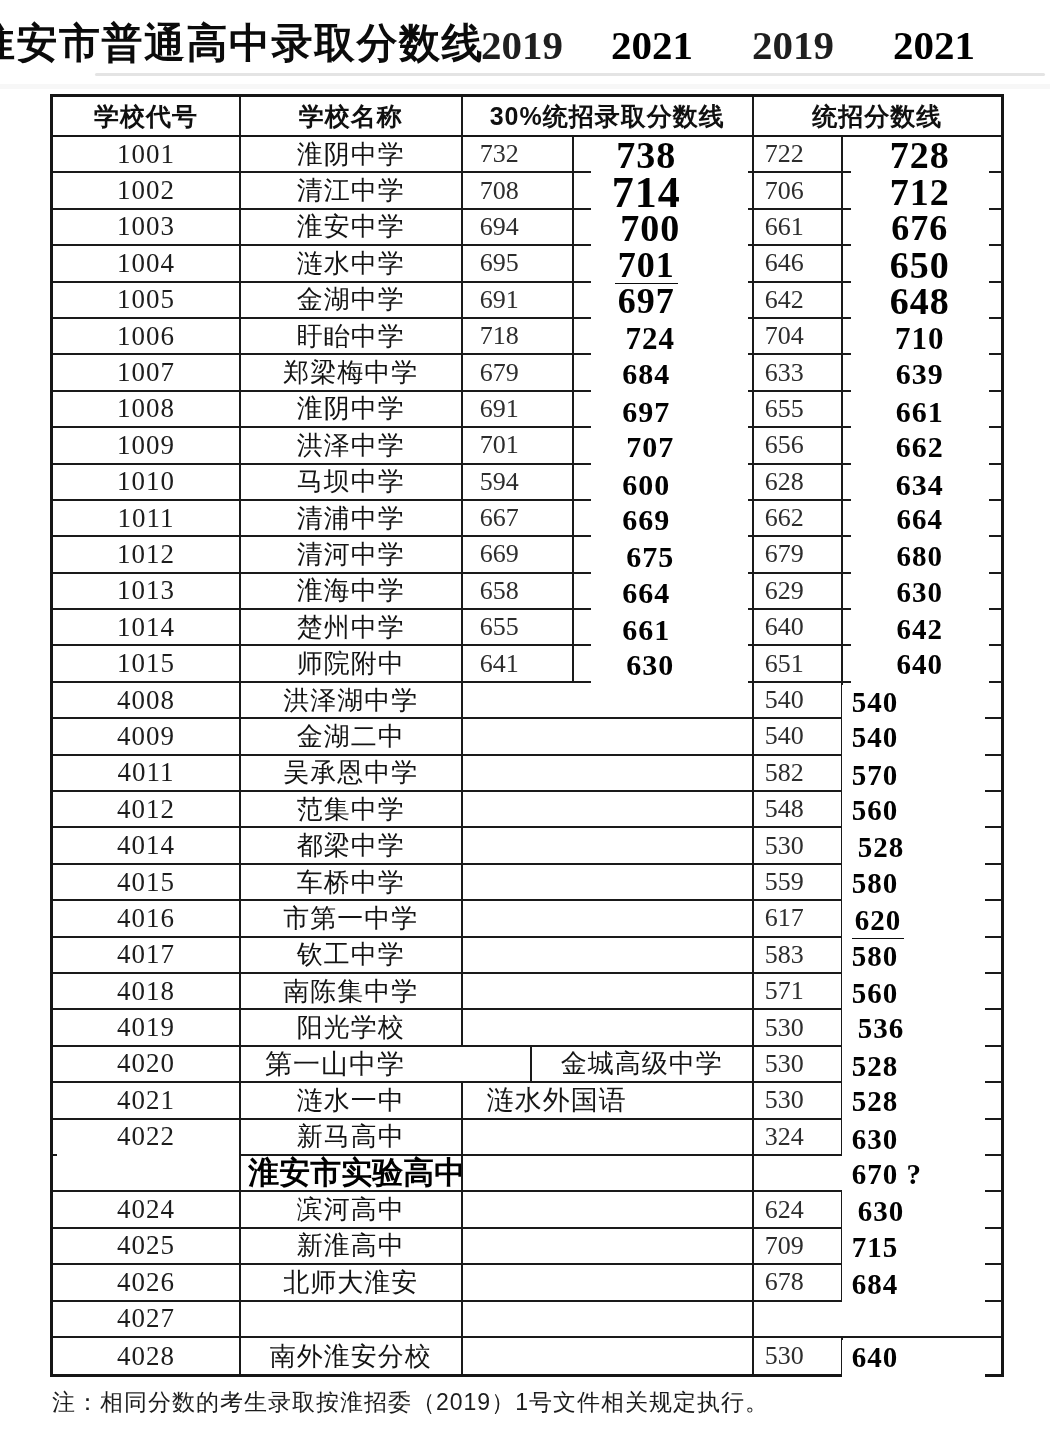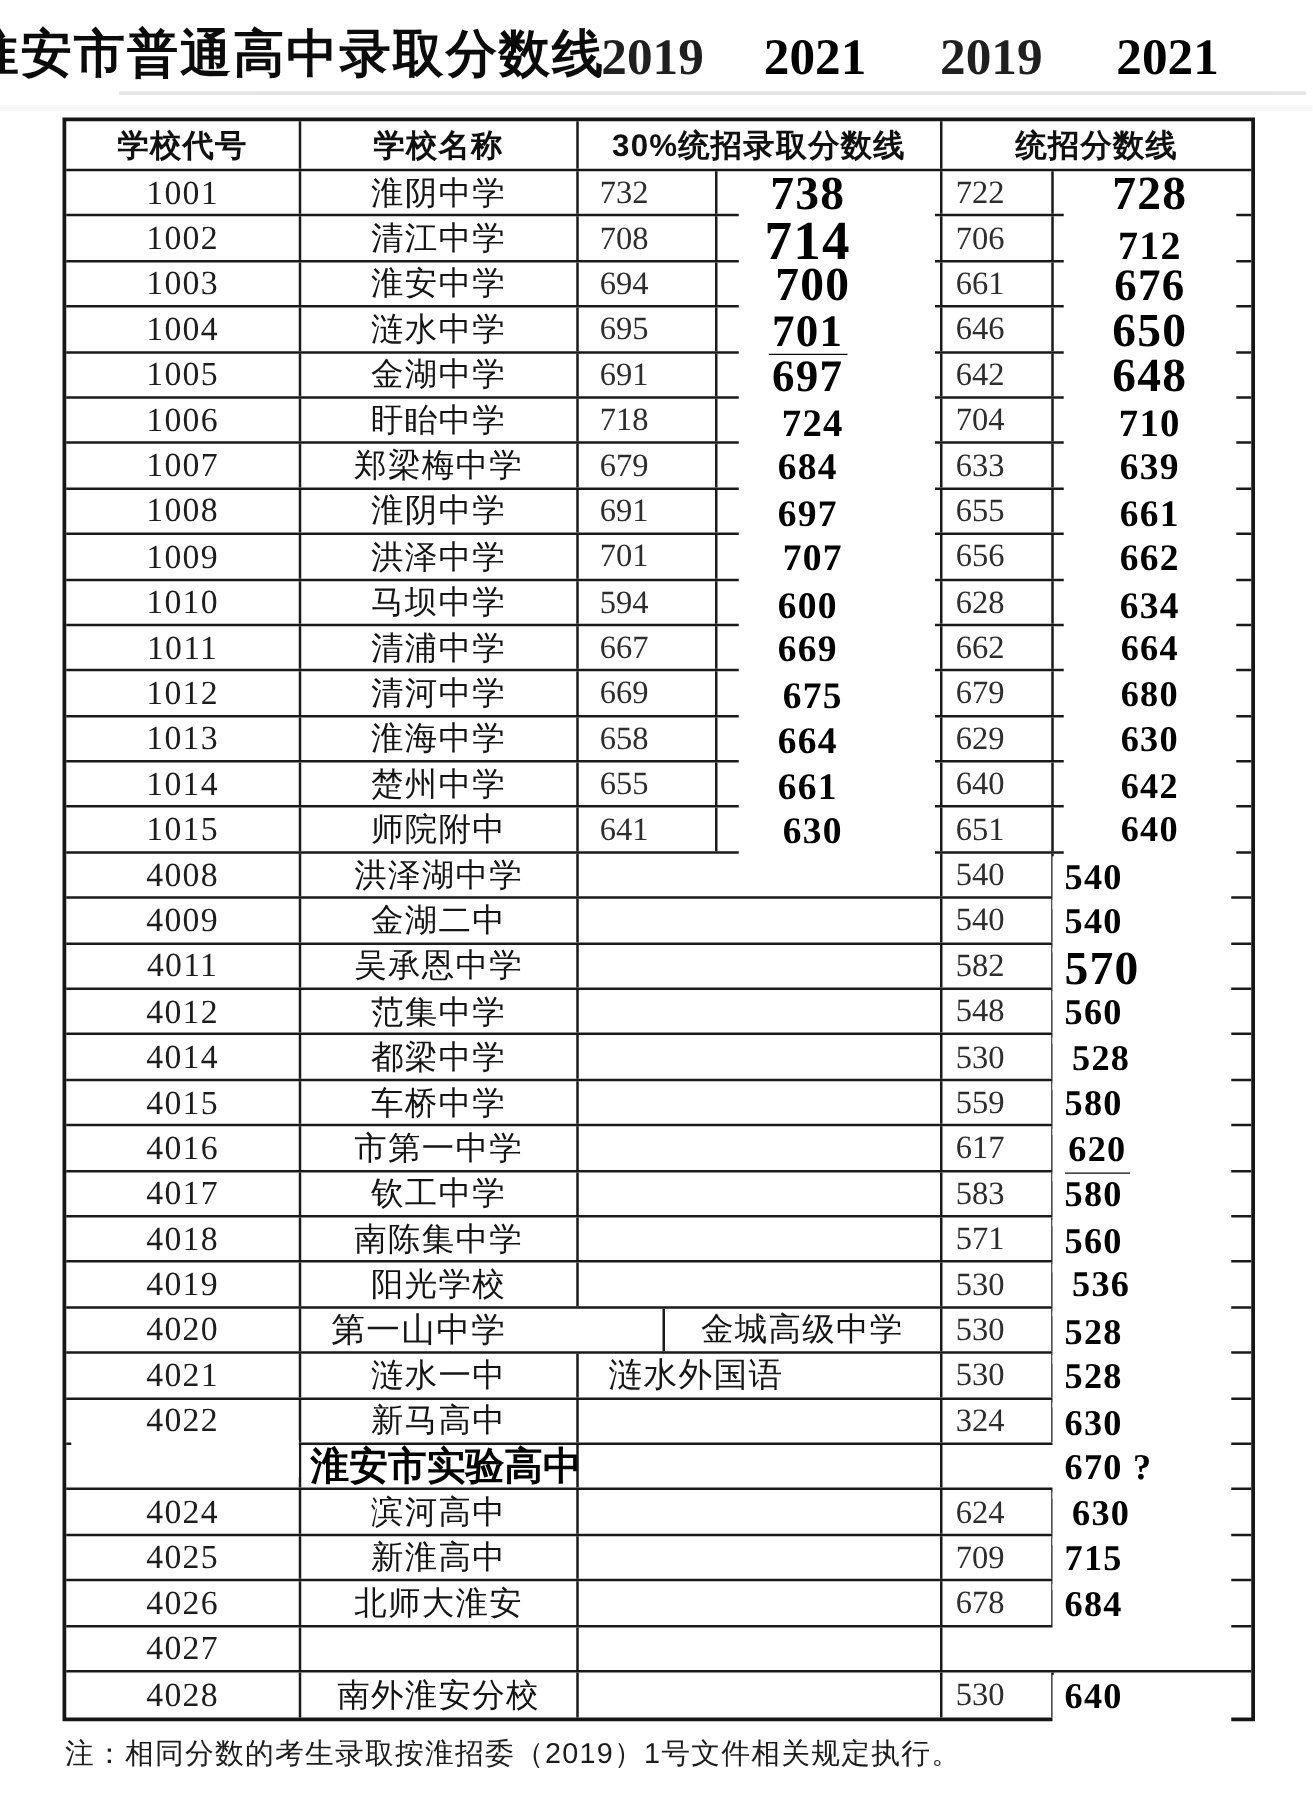--- a/index.html
+++ b/index.html
@@ -126,21 +126,21 @@
             <span class="pv">708</span>
           </div>
           <div class="patch patchA3" style="font-size: 44px;">
             <span>714</span>
           </div>
         </div>
         <div class="cell c4">
           <div class="sub sub4">
             <span class="pv">706</span>
           </div>
-          <div class="patch patchA4" style="font-size: 32px; align-items: center;">
+          <div class="patch patchA4" style="font-size: 38px;">
             <span>712</span>
           </div>
         </div>
       </div>
       <div class="row">
         <div class="cell c1">
           <span class="code">1003</span>
         </div>
         <div class="cell c2">
           <span class="name">淮安中学</span>
@@ -489,21 +489,21 @@
           <span class="code">4011</span>
         </div>
         <div class="cell c2">
           <span class="name">吴承恩中学</span>
         </div>
         <div class="cell c3"></div>
         <div class="cell c4">
           <div class="sub sub4">
             <span class="pv">582</span>
           </div>
-          <div class="patch patchB4" style="font-size: 38px;">
+          <div class="patch patchB4" style="font-size: 29px;">
             <span>570</span>
           </div>
         </div>
       </div>
       <div class="row">
         <div class="cell c1">
           <span class="code">4012</span>
         </div>
         <div class="cell c2">
           <span class="name">范集中学</span>

